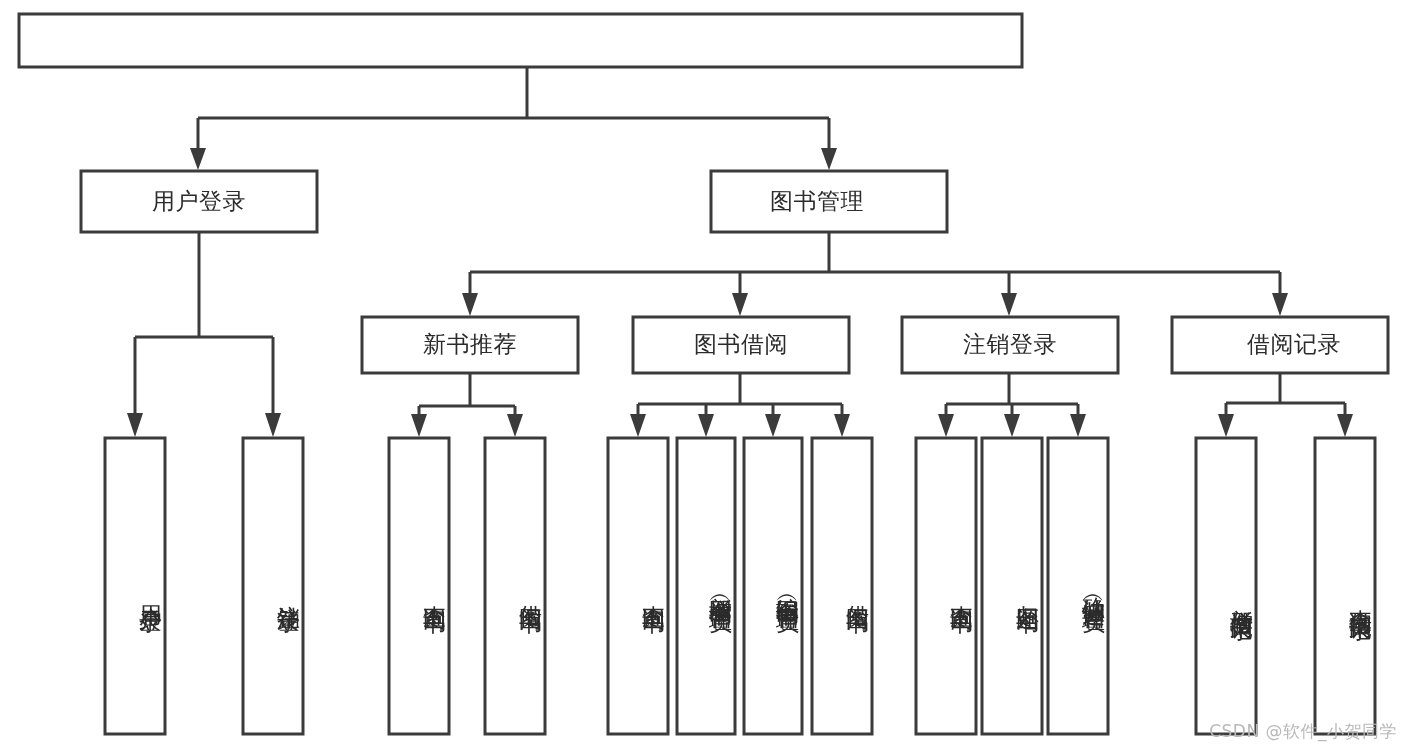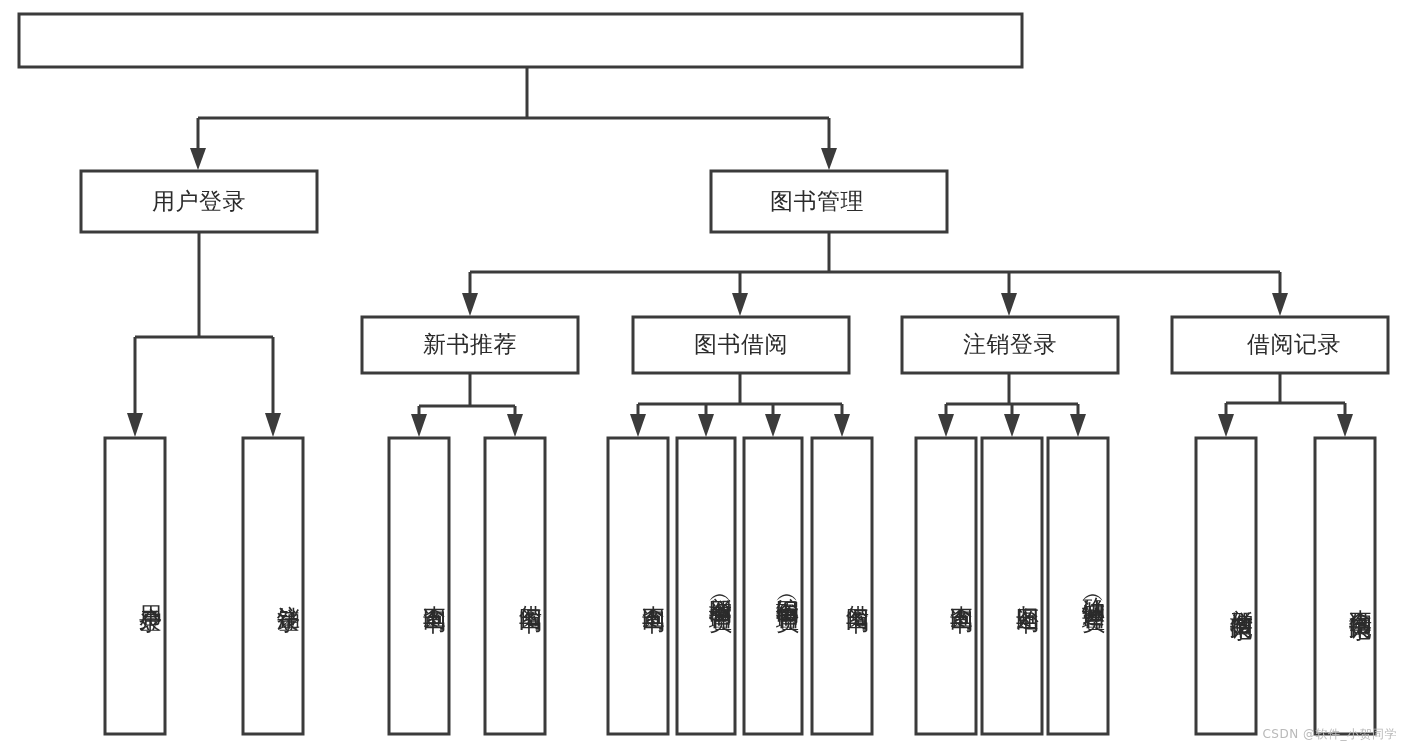--- a/index.html
+++ b/index.html
@@ -67,21 +67,21 @@
     line-height: 1.22;
     letter-spacing: 2px;
     padding-top: 10px;
     align-items: flex-start;
     justify-content: center;
   }
   .watermark {
     position: absolute;
     right: 8px;
     bottom: 4px;
-    font-size: 12px;
+    font-size: 17px;
     color: #b9b9b9;
     font-family: "DejaVu Sans", "Liberation Sans", sans-serif;
     white-space: nowrap;
     letter-spacing: 0.5px;
   }
 </style>
 </head>
 <body>
 
 <div id="diagram-root">

